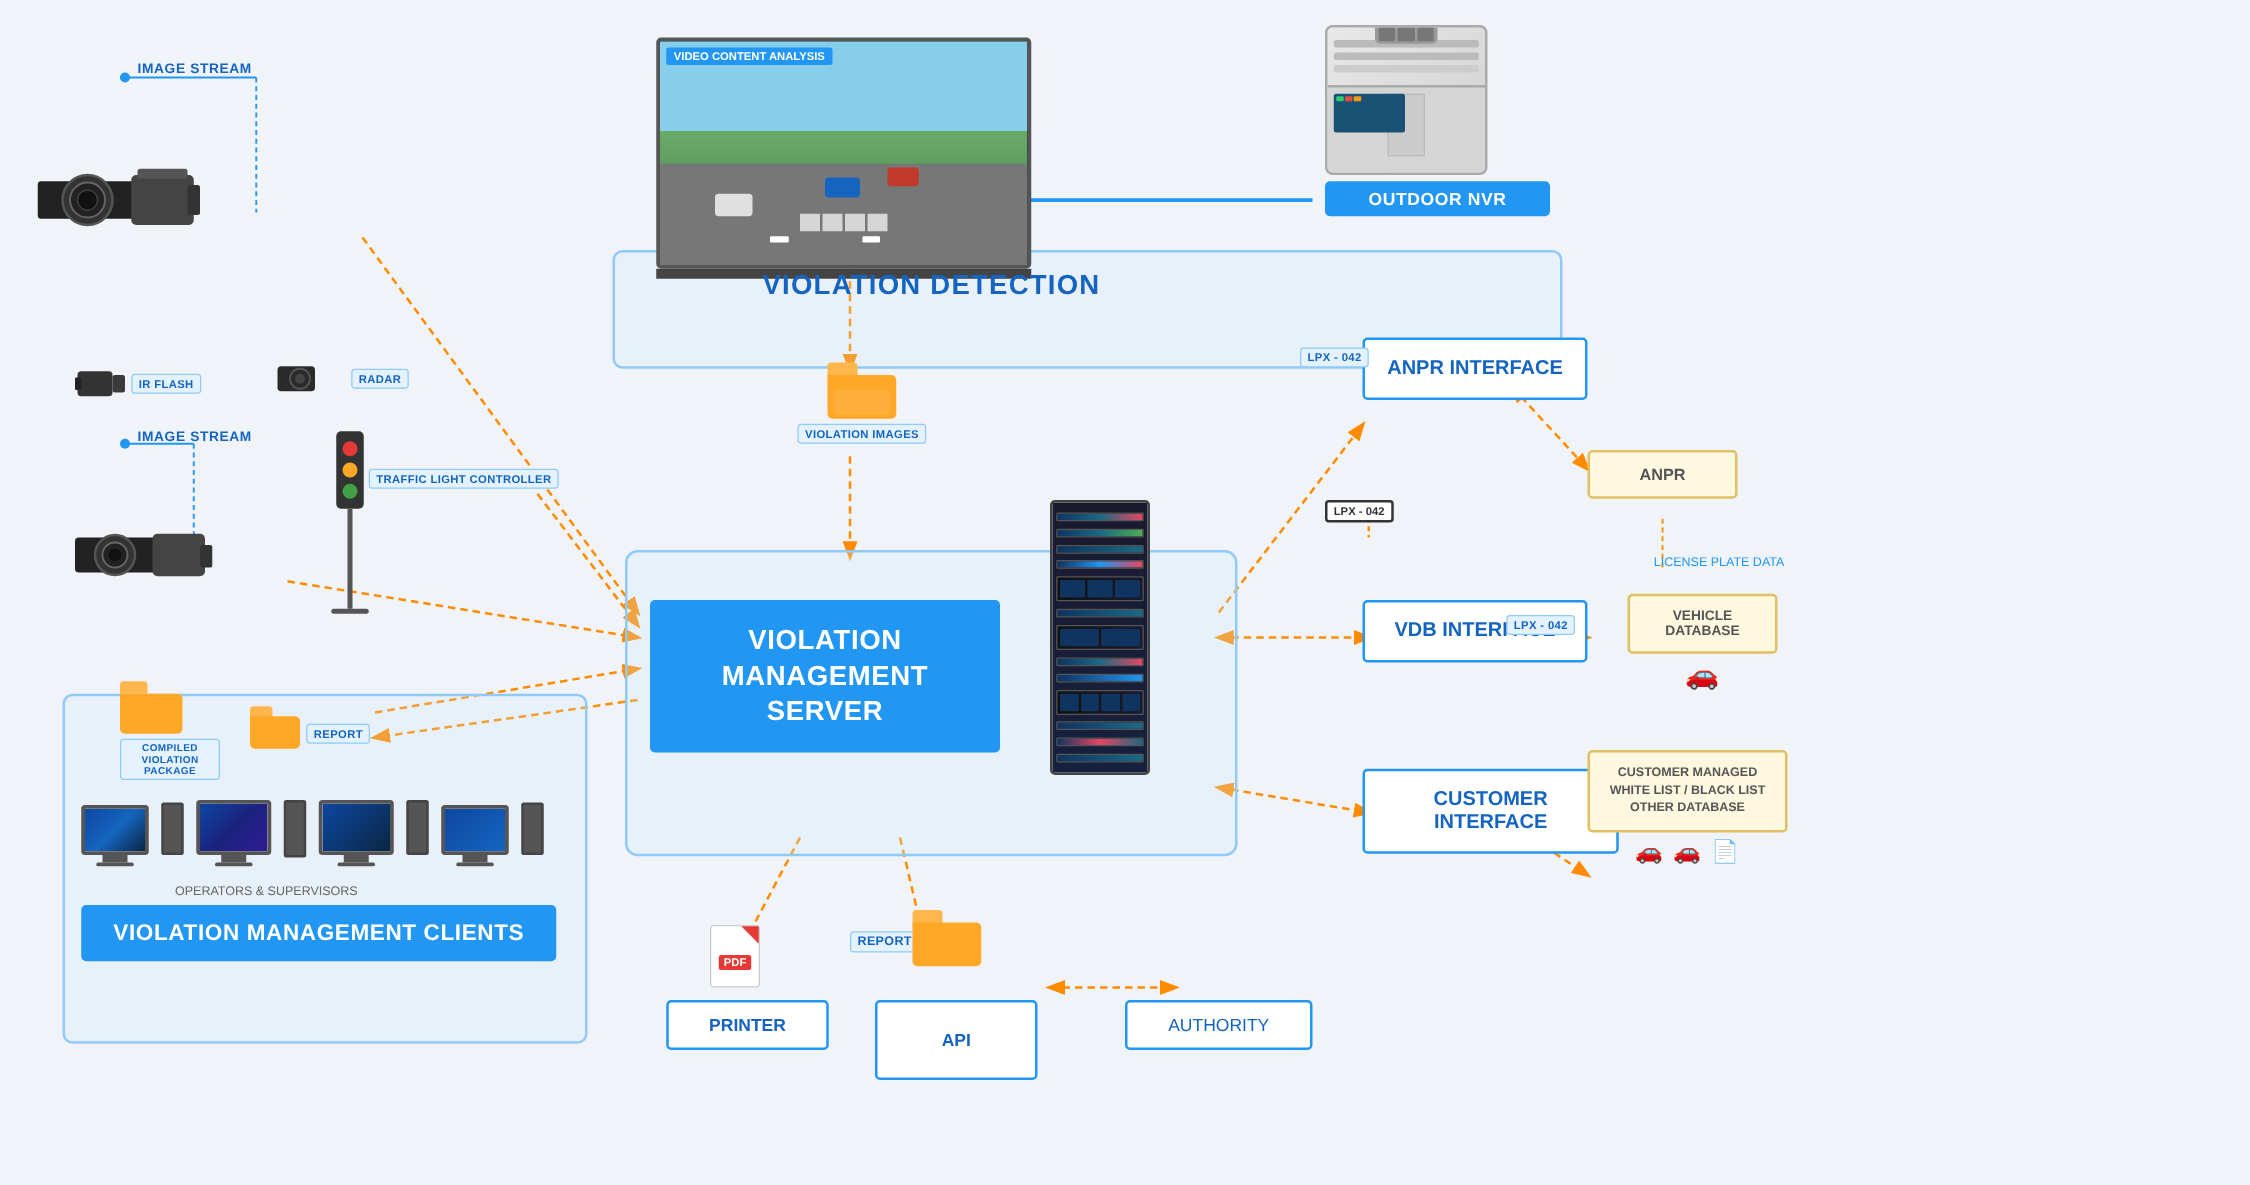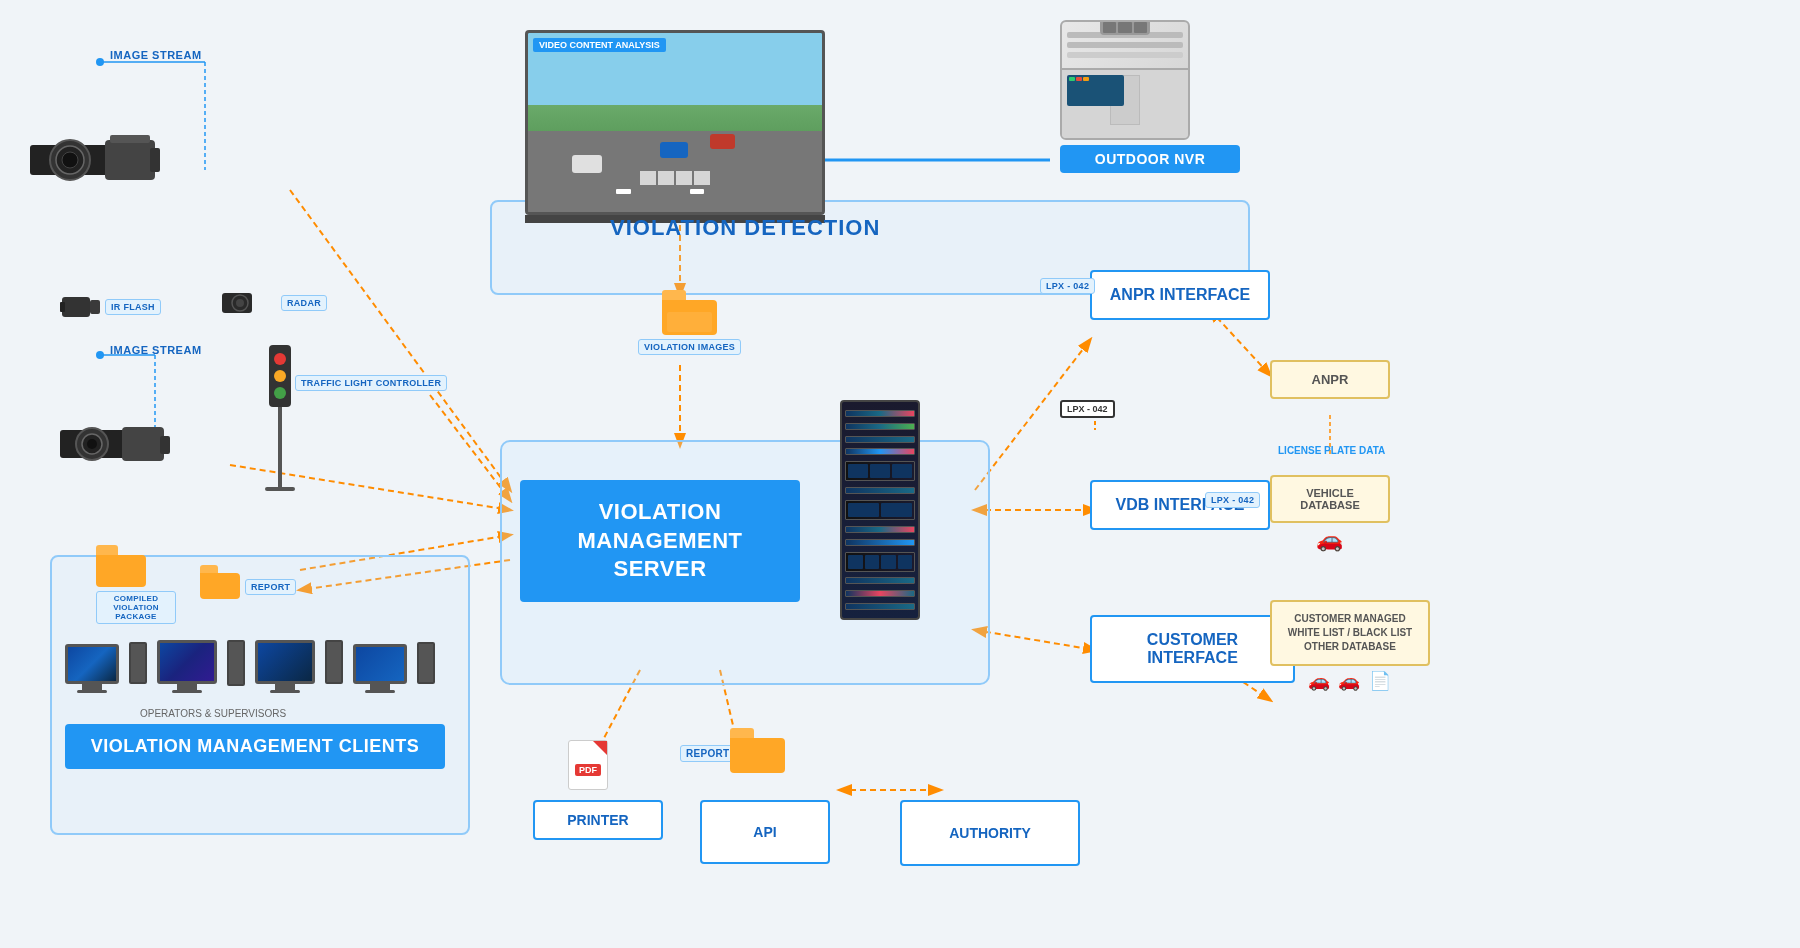--- a/index.html
+++ b/index.html
@@ -372,32 +372,32 @@
 
 <div class="node" style="left:1270px; top:360px;">
   <div class="cream-box" style="width:120px; padding:10px 8px; font-size:13px;">ANPR</div>
 </div>
 
 <div class="node" style="left:1060px; top:400px;">
   <div class="plate">LPX - 042</div>
 </div>
 
 <div class="node" style="left:1278px; top:440px;">
-  <span style="color:#2196F3; font-size:10px; font-weight:bold;">LICENSE PLATE DATA</span>
+  <span style="color:#2196F3; font-size:10px; font-weight:normal;margin-left:45px;">LICENSE PLATE DATA</span>
 </div>
 
 <div class="node" style="left:1090px; top:480px;">
   <div class="outline-box" style="width:180px; padding:14px 10px; font-size:16px; font-weight:900;">VDB INTERFACE</div>
 </div>
 
 <div class="node" style="left:1205px; top:492px;">
   <div class="small-tag" style="font-size:9px;">LPX - 042</div>
 </div>
 
-<div class="node" style="left:1270px; top:475px;">
+<div class="node" style="left:1270px; top:475px;padding-left:32px;">
   <div class="cream-box" style="width:120px; padding:10px 8px; font-size:11px;">VEHICLE DATABASE</div>
 
   <div style="text-align:center; margin-top:4px; font-size:22px;">🚗</div>
 </div>
 
 <div class="node" style="left:1090px; top:615px;">
   <div class="outline-box" style="width:205px; padding:14px 10px; font-size:16px; font-weight:900;">CUSTOMER INTERFACE</div>
 </div>
 
 <div class="node" style="left:1270px; top:600px;">
@@ -504,14 +504,14 @@
     <div style="position:absolute; top:0; left:0; width:24px; height:12px; background:#FFB74D; border-radius:3px 3px 0 0;"></div>
     <div style="position:absolute; bottom:0; left:0; width:55px; height:35px; background:#FFA726; border-radius:0 4px 4px 4px;"></div>
   </div>
 </div>
 
 <div class="node" style="left:700px; top:800px;">
   <div class="outline-box" style="width:130px; padding:22px 8px; font-size:14px; font-weight:900;">API</div>
 </div>
 
 <div class="node" style="left:900px; top:800px;">
-  <div class="outline-box" style="width:180px; padding:23px 8px; font-size:14px; font-weight:700;">AUTHORITY</div>
+  <div class="outline-box" style="width:150px; padding:10px 8px; font-size:14px; font-weight:400;">AUTHORITY</div>
 </div>
 
 </body></html>

